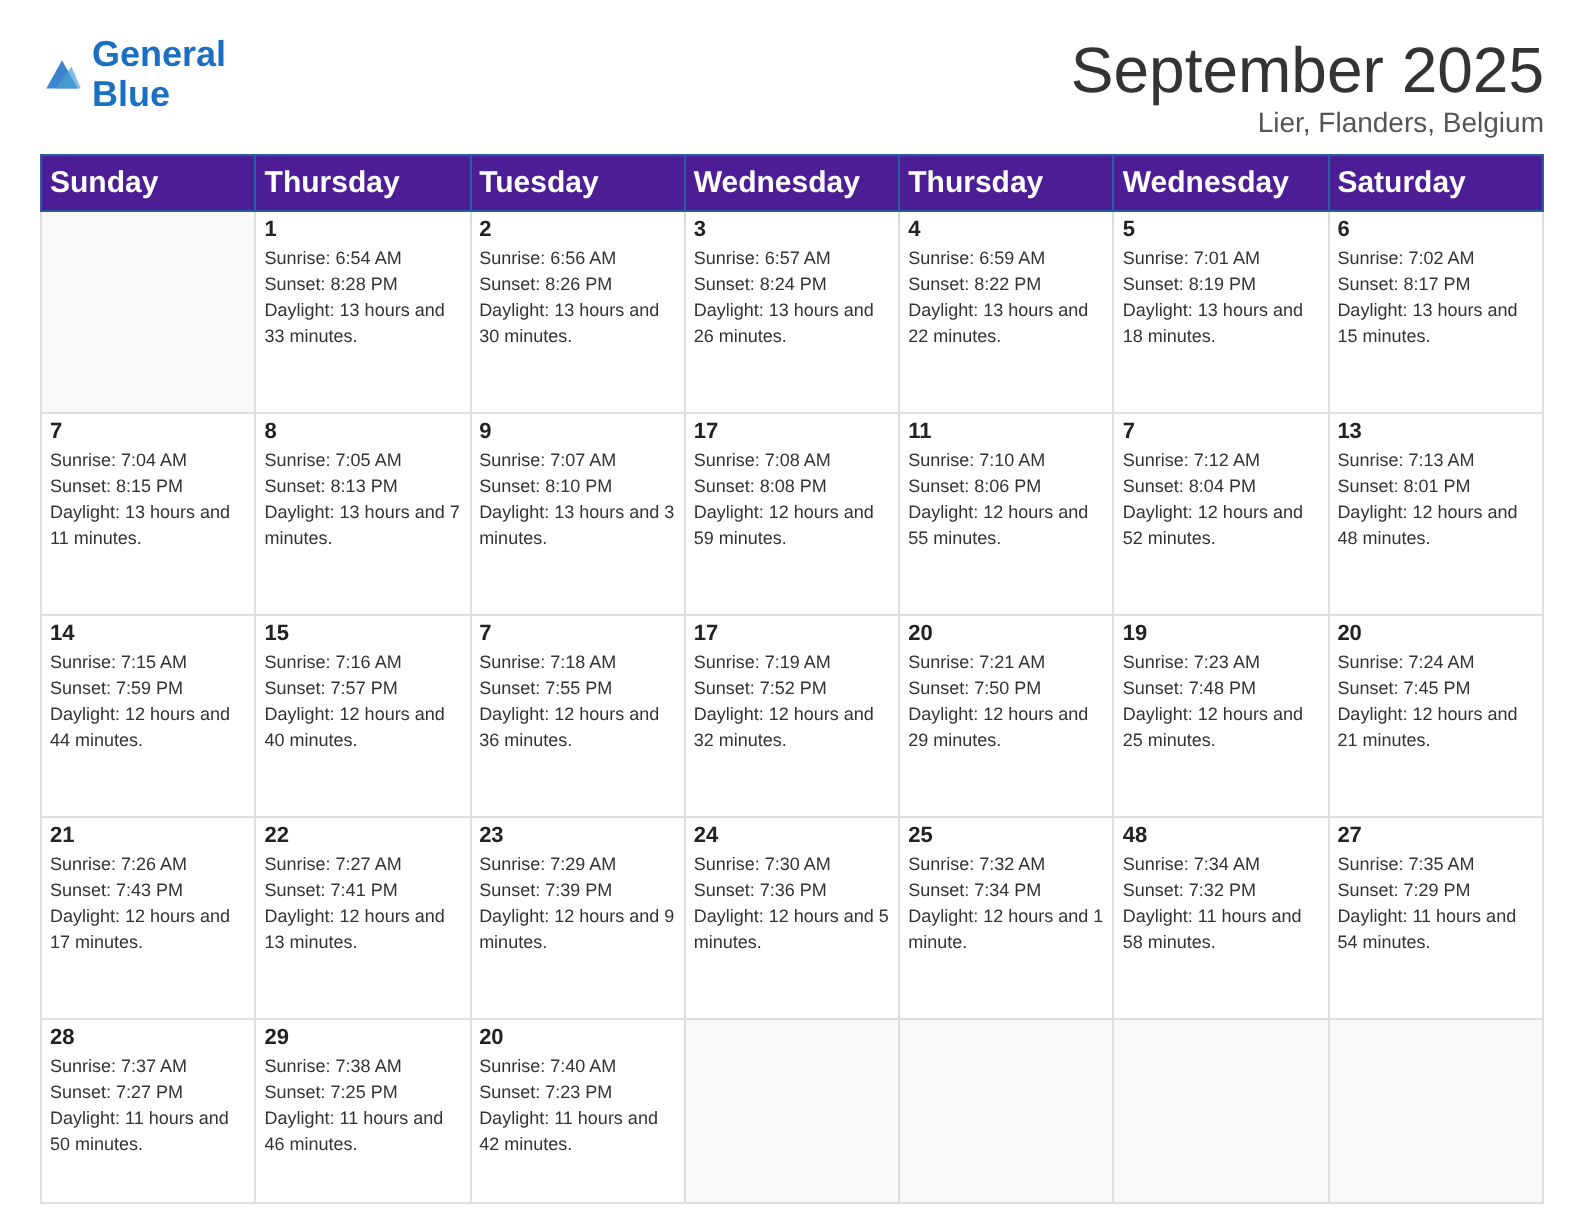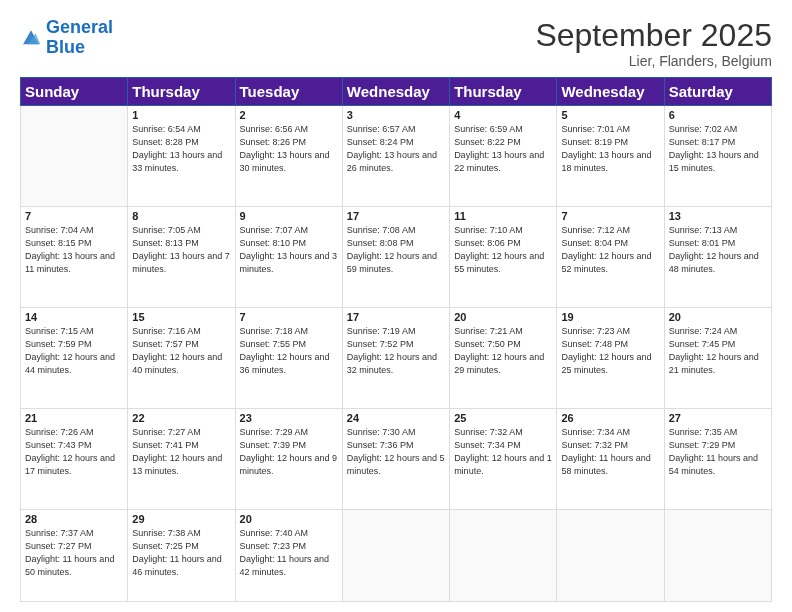--- a/index.html
+++ b/index.html
@@ -233,21 +233,21 @@
           </td>
           <td>
             <div class="day-num">24</div>
             <div class="day-info">Sunrise: 7:30 AM<br>Sunset: 7:36 PM<br>Daylight: 12 hours and 5 minutes.</div>
           </td>
           <td>
             <div class="day-num">25</div>
             <div class="day-info">Sunrise: 7:32 AM<br>Sunset: 7:34 PM<br>Daylight: 12 hours and 1 minute.</div>
           </td>
           <td>
-            <div class="day-num">26</div>
+            <div class="day-num">48</div>
             <div class="day-info">Sunrise: 7:34 AM<br>Sunset: 7:32 PM<br>Daylight: 11 hours and 58 minutes.</div>
           </td>
           <td>
             <div class="day-num">27</div>
             <div class="day-info">Sunrise: 7:35 AM<br>Sunset: 7:29 PM<br>Daylight: 11 hours and 54 minutes.</div>
           </td>
         </tr>
         <tr class="last-row">
           <td>
             <div class="day-num">28</div>

